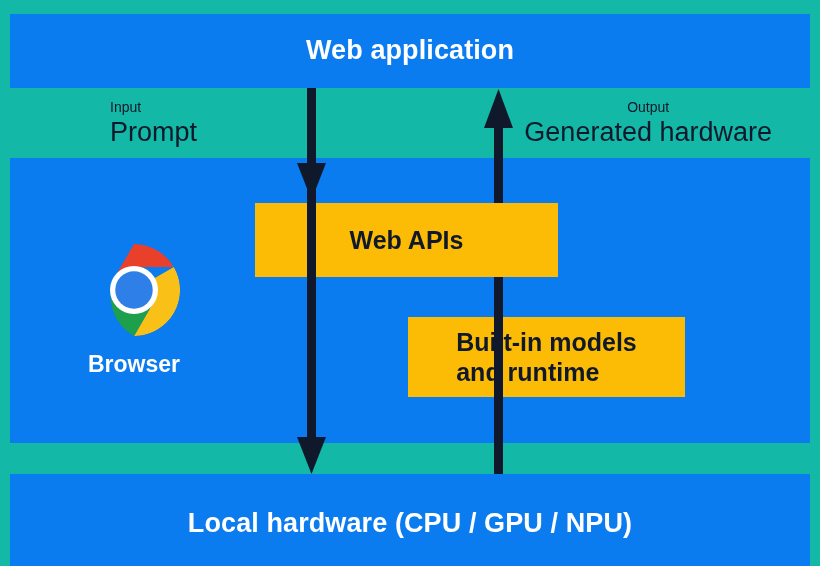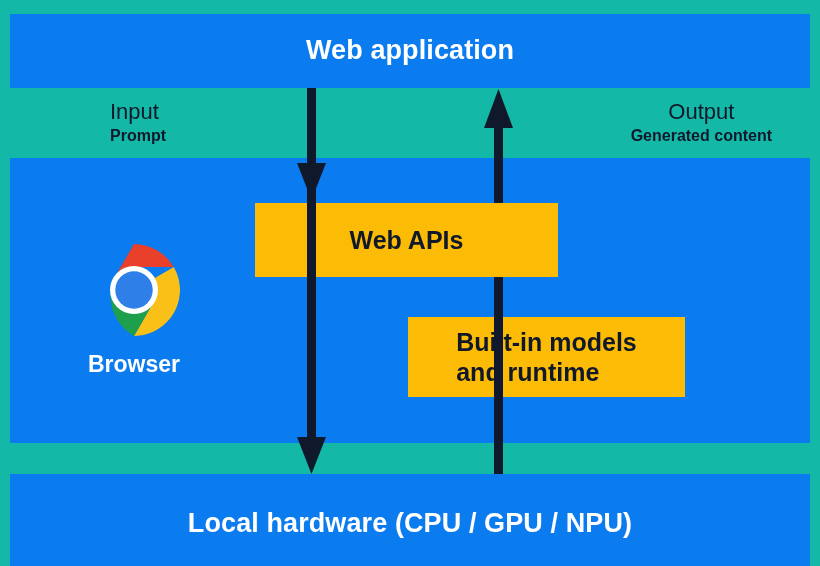--- a/index.html
+++ b/index.html
@@ -123,27 +123,27 @@
     pointer-events: none;
   }
 
   
   .flow-label {
     position: absolute;
     color: #10182b;
     line-height: 1.22;
   }
   .flow-kind {
-    font-size: 22px;
+    font-size: 14px;
     font-weight: normal;
     display: block;
   }
   .flow-value {
-    font-size: 16px;
-    font-weight: bold;
+    font-size: 27px;
+    font-weight: normal;
     display: block;
   }
   #label-input {
     left: 110px;
     top: 99px;
     text-align: left;
   }
   #label-output {
     right: 48px;
     top: 99px;
@@ -218,16 +218,16 @@
     <rect x="494" y="317" width="9" height="81" fill="#10182b"></rect>
   </svg>
 
   <div class="flow-label" id="label-input">
     <span class="flow-kind">Input</span>
     <span class="flow-value">Prompt</span>
   </div>
 
   <div class="flow-label" id="label-output">
     <span class="flow-kind">Output</span>
-    <span class="flow-value">Generated content</span>
+    <span class="flow-value">Generated hardware</span>
   </div>
 
 </div>
 
 </body></html>

